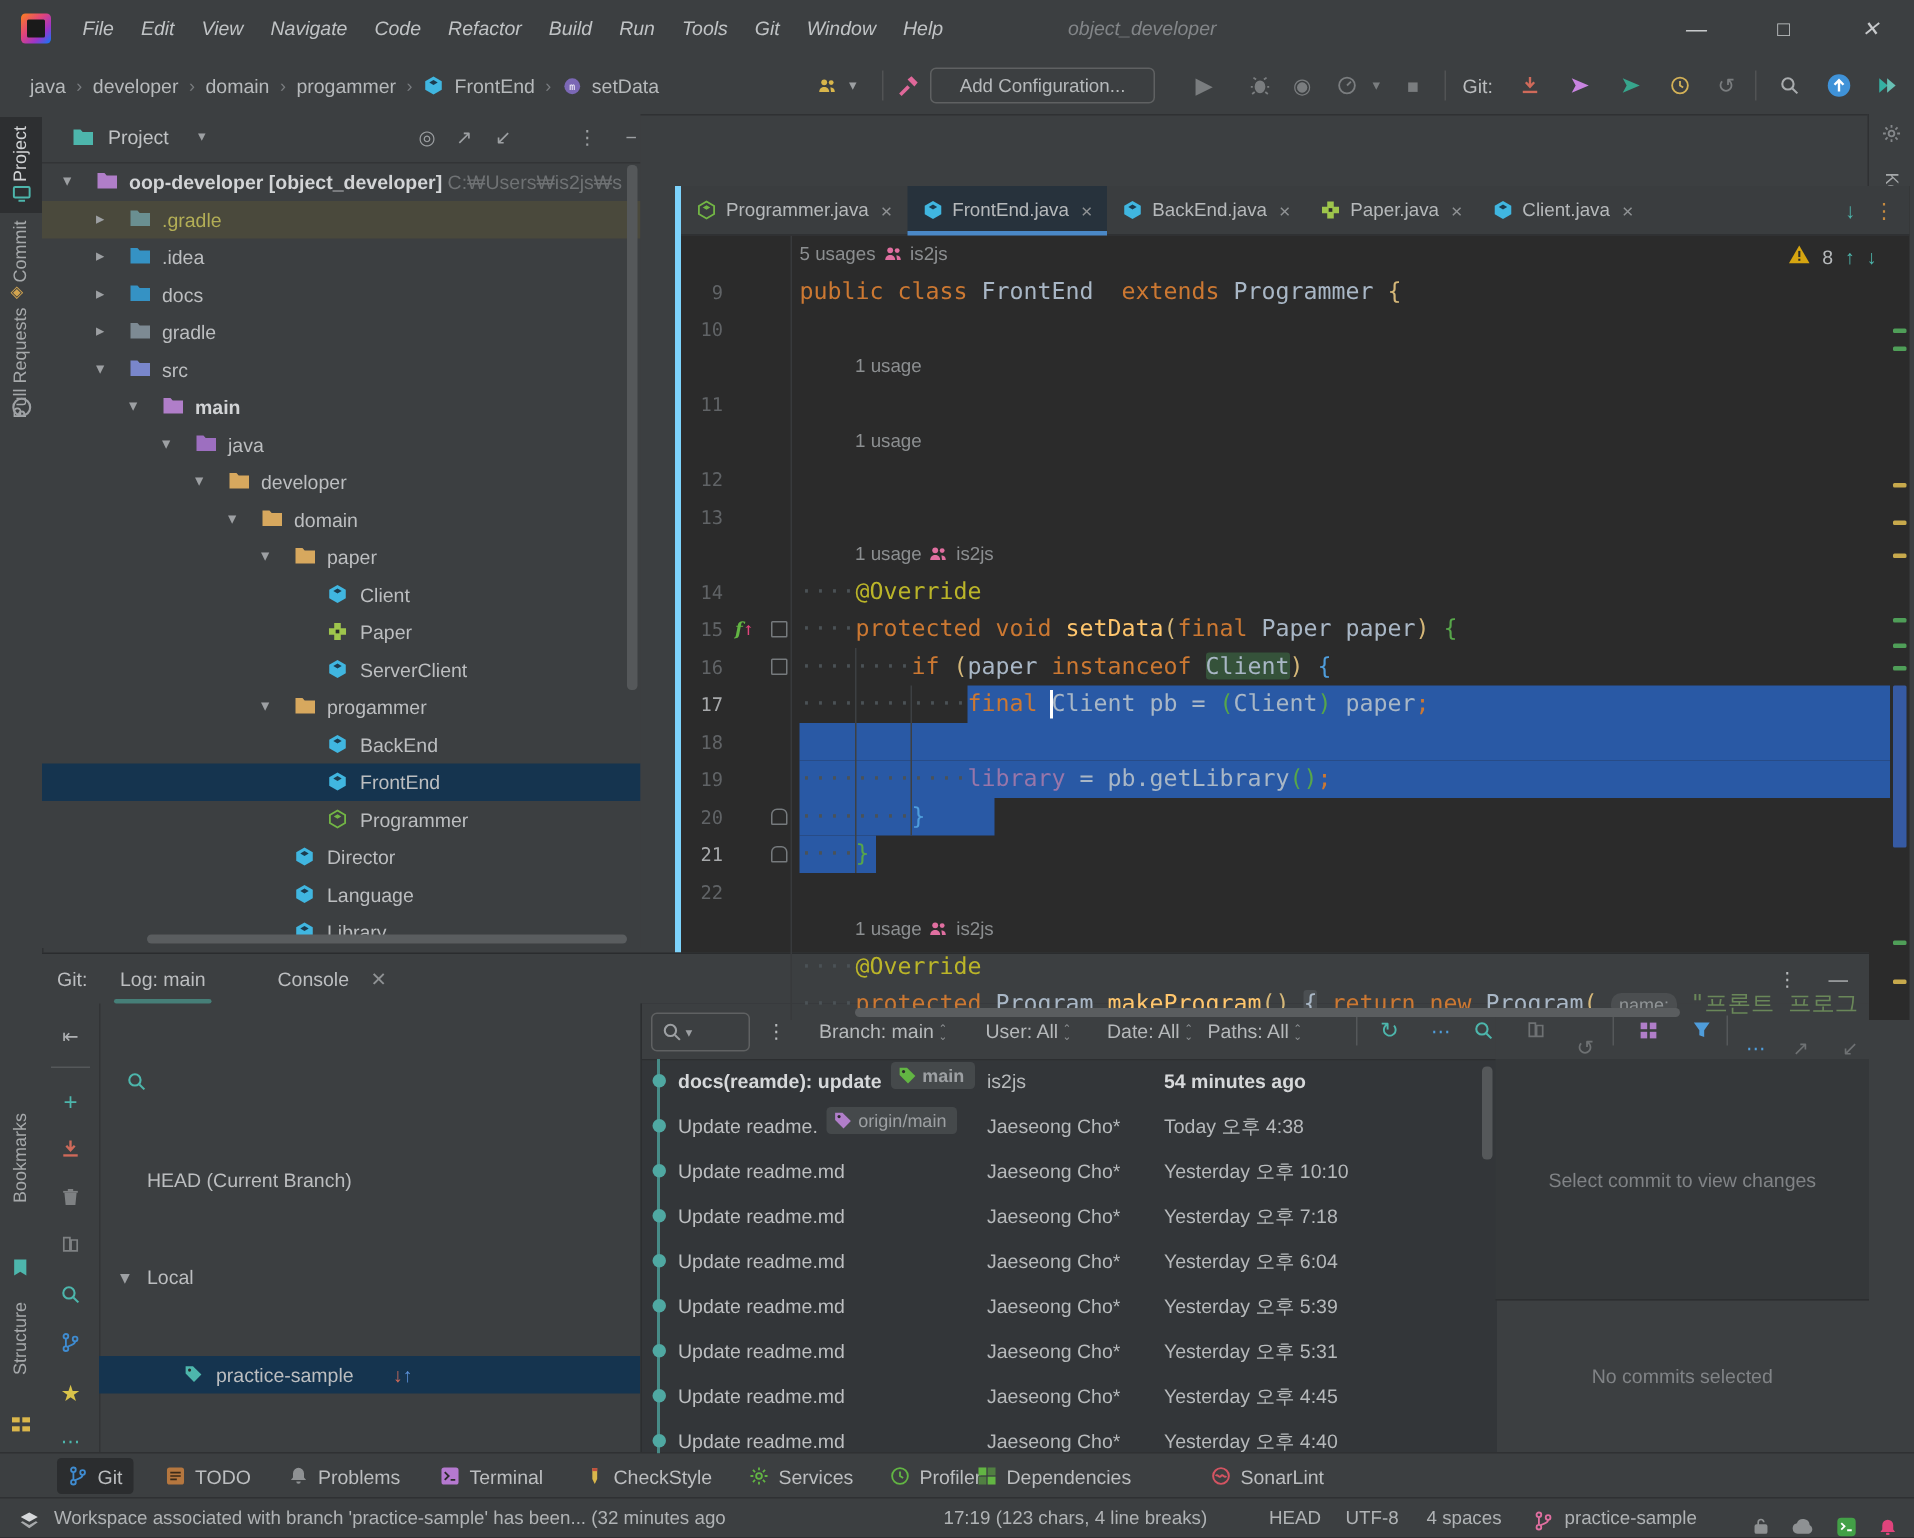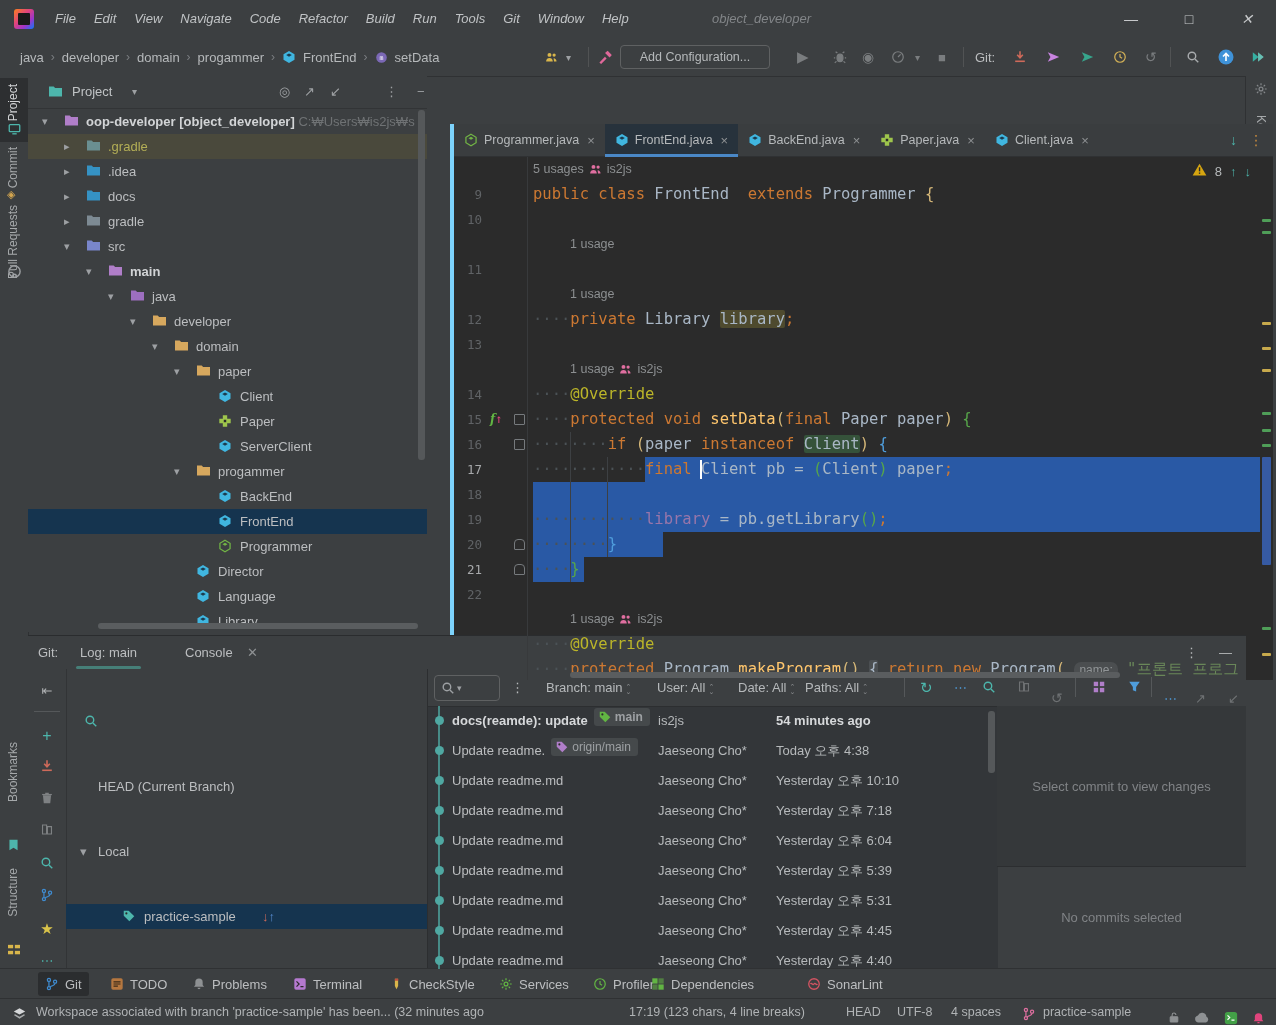--- a/index.html
+++ b/index.html
@@ -645,21 +645,20 @@
         <div class="ed-row">
           <span class="ed-num">11</span>
         </div>
         <div class="ed-row">
           <div class="ed-inlay" style="left: 116px;">
             <span>1 usage</span>
           </div>
         </div>
         <div class="ed-row">
           <span class="ed-num">12</span>
-          <pre class="ed-code"><span class="tk-w">····</span><span class="tk-k">private</span><span class="tk-t"> Library </span><span class="tk-hf">library</span><span class="tk-k">;</span></pre>
         </div>
         <div class="ed-row">
           <span class="ed-num">13</span>
           <pre class="ed-code"></pre>
         </div>
         <div class="ed-row">
           <div class="ed-inlay" style="left: 116px;">
             <span>1 usage</span>
             <span class="ic">
               <svg width="13" height="13" viewBox="0 0 16 16" fill="#e06fa0">

